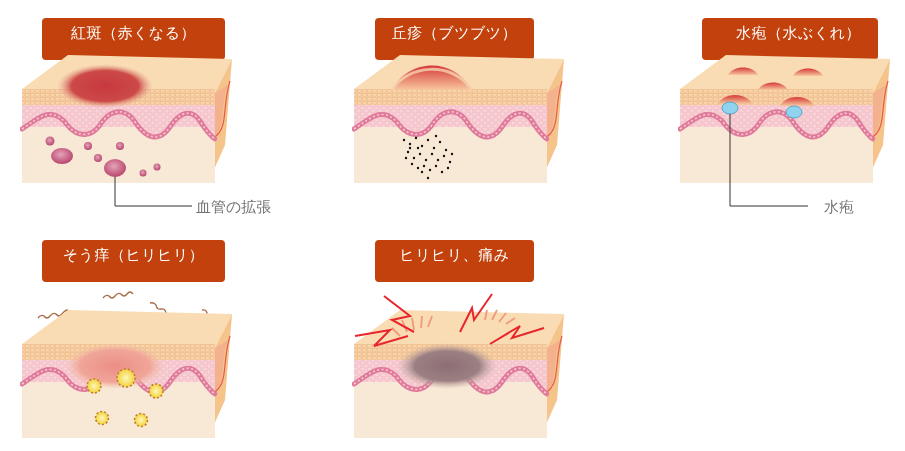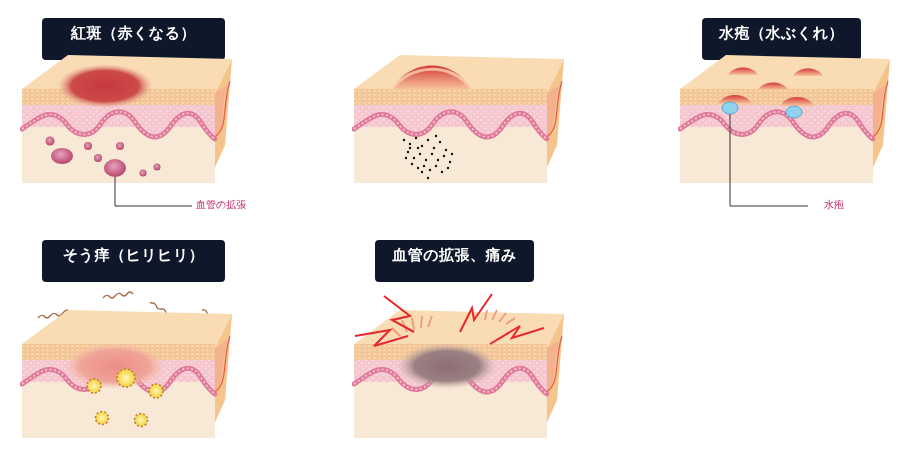--- a/index.html
+++ b/index.html
@@ -1,23 +1,23 @@
 <!DOCTYPE html>
 <html><head>
 <meta charset="utf-8">
 <style>
   html, body { margin: 0; padding: 0; background: #ffffff; }
   body { width: 905px; height: 451px; position: relative; overflow: hidden;
          font-family: "DejaVu Sans", "Liberation Sans", sans-serif; }
   .panel { position: absolute; width: 240px; height: 220px; }
-  .badge { position: absolute; height: 42px; border-radius: 4px; background: #0f172a;
-           color: #ffffff; font-weight: bold; font-size: 15px; line-height: 30px;
+  .badge { position: absolute; height: 42px; border-radius: 4px; background: #c2410c;
+           color: #ffffff; font-weight: normal; font-size: 15px; line-height: 30px;
            text-align: center; white-space: nowrap; letter-spacing: 0.5px; }
   .illus { position: absolute; left: 0; top: 40px; }
-  .callout { position: absolute; font-size: 10px; color: #be185d; white-space: nowrap; }
+  .callout { position: absolute; font-size: 15px; color: #737373; white-space: nowrap; }
 </style>
 </head>
 <body>
 
 <svg width="0" height="0" style="position:absolute">
   <defs>
     <pattern id="mesh" width="5" height="4" patternUnits="userSpaceOnUse">
       <rect width="5" height="4" fill="#f9d9ae"></rect>
       <rect x="0.6" y="0.6" width="3.6" height="2.6" fill="none" stroke="#f0b98a" stroke-width="0.7"></rect>
     </pattern>
@@ -87,20 +87,21 @@
     <circle cx="78" cy="118" r="4" fill="url(#vessel)"></circle>
     <circle cx="100" cy="106" r="4" fill="url(#vessel)"></circle>
     <circle cx="123" cy="133" r="3.5" fill="url(#vessel)"></circle>
     <circle cx="137" cy="127" r="3.5" fill="url(#vessel)"></circle>
     <polyline points="95,137 95,166 172,166" fill="none" stroke="#333" stroke-width="1"></polyline>
   </svg>
   <div class="callout" style="left:176px; top:198px;">血管の拡張</div>
 </div>
 
 <div class="panel" style="left:352px; top:0;">
+  <div class="badge" style="left:23px; top:18px; width:159px;">丘疹（ブツブツ）</div>
   <svg class="illus" width="240" height="180" viewBox="0 0 240 180">
     <use href="#skinblock" transform="translate(0,5)"></use>
     <path d="M40,50 C55,20 100,15 120,50 Z" fill="url(#bump)"></path>
     <path d="M40,50 C55,25 100,20 120,50" fill="none" stroke="#f6d2b0" stroke-width="3" opacity="0.8"></path>
     <g fill="#111">
       <circle cx="52" cy="100" r="1.2"></circle>
         <circle cx="58" cy="104" r="1.2"></circle>
         <circle cx="64" cy="98" r="1.2"></circle>
       <circle cx="70" cy="106" r="1.2"></circle>
         <circle cx="76" cy="100" r="1.2"></circle>
@@ -127,21 +128,21 @@
         <circle cx="84" cy="96" r="1.2"></circle>
         <circle cx="100" cy="114" r="1.2"></circle>
       <circle cx="76" cy="138" r="1.2"></circle>
         <circle cx="70" cy="132" r="1.2"></circle>
         <circle cx="58" cy="108" r="1.2"></circle>
     </g>
   </svg>
 </div>
 
 <div class="panel" style="left:678px; top:0;">
-  <div class="badge" style="left:24px; top:18px; width:159px;">水疱（水ぶくれ）</div>
+  <div class="badge" style="left:24px; top:18px; width:159px;padding-left:17px;">水疱（水ぶくれ）</div>
   <svg class="illus" width="240" height="180" viewBox="0 0 240 180">
     <use href="#skinblock" transform="translate(0,5)"></use>
     <path d="M50,35 C55,25 75,25 80,35 Z" fill="url(#bump)"></path>
     <path d="M115,36 C120,26 140,26 145,36 Z" fill="url(#bump)"></path>
     <path d="M80,50 C85,40 105,40 110,50 Z" fill="url(#bump)"></path>
     <path d="M40,64 C46,52 68,52 74,64 Z" fill="url(#bump)"></path>
     <path d="M102,66 C108,54 130,54 136,66 Z" fill="url(#bump)"></path>
     <ellipse cx="52" cy="68" rx="8" ry="6" fill="#8fd3ee" stroke="#5aa8cc" stroke-width="1"></ellipse>
     <ellipse cx="116" cy="72" rx="8" ry="6" fill="#8fd3ee" stroke="#5aa8cc" stroke-width="1"></ellipse>
     <polyline points="52,74 52,166 130,166" fill="none" stroke="#333" stroke-width="1"></polyline>
@@ -176,21 +177,21 @@
           <circle r="6.5" fill="url(#itchcell)" stroke="#c17a2a" stroke-width="1.5" stroke-dasharray="2 2"></circle>
         </g>
       <g transform="translate(121,162)">
           <circle r="6.5" fill="url(#itchcell)" stroke="#c17a2a" stroke-width="1.5" stroke-dasharray="2 2"></circle>
         </g>
     </g>
   </svg>
 </div>
 
 <div class="panel" style="left:352px; top:230px;">
-  <div class="badge" style="left:23px; top:10px; width:159px;">血管の拡張、痛み</div>
+  <div class="badge" style="left:23px; top:10px; width:159px;">ヒリヒリ、痛み</div>
   <svg class="illus" width="240" height="190" viewBox="0 0 240 190" style="top:28px;">
     <use href="#skinblock" transform="translate(0,42)"></use>
     <ellipse cx="95" cy="108" rx="50" ry="23" fill="url(#greypatch)"></ellipse>
     <g stroke="#f09a7c" stroke-width="1.8">
       <line x1="55" y1="74" x2="50" y2="62"></line>
         <line x1="62" y1="72" x2="60" y2="60"></line>
       <line x1="69" y1="70" x2="70" y2="58"></line>
         <line x1="76" y1="69" x2="80" y2="58"></line>
       <line x1="48" y1="78" x2="40" y2="70"></line>
       <line x1="140" y1="62" x2="145" y2="52"></line>

